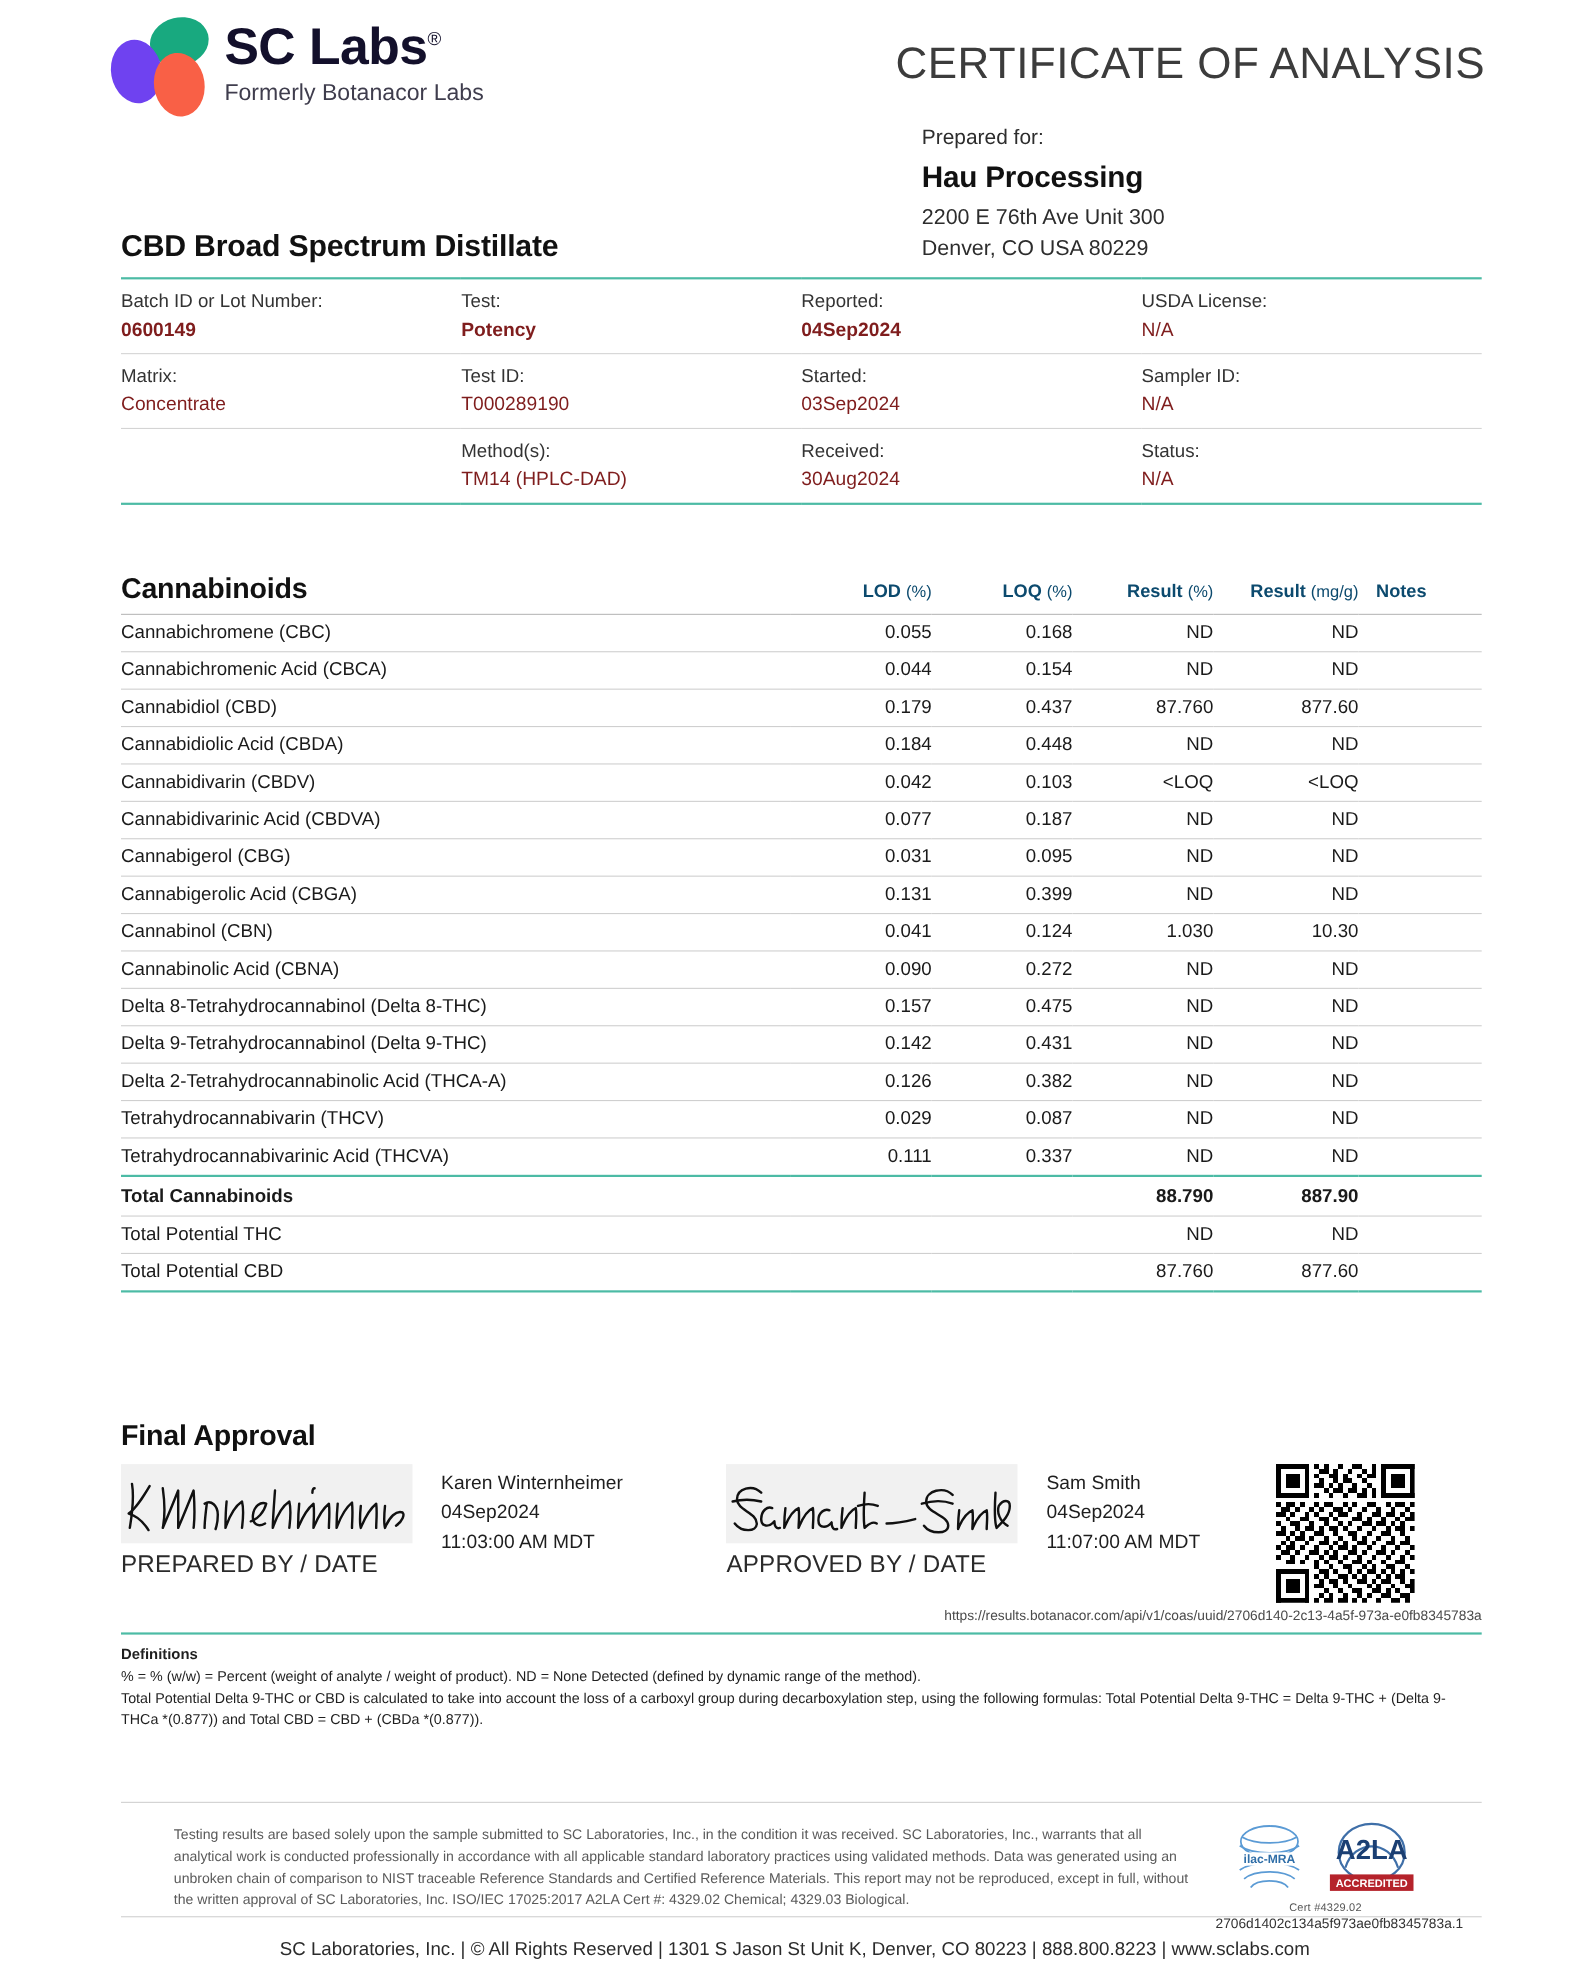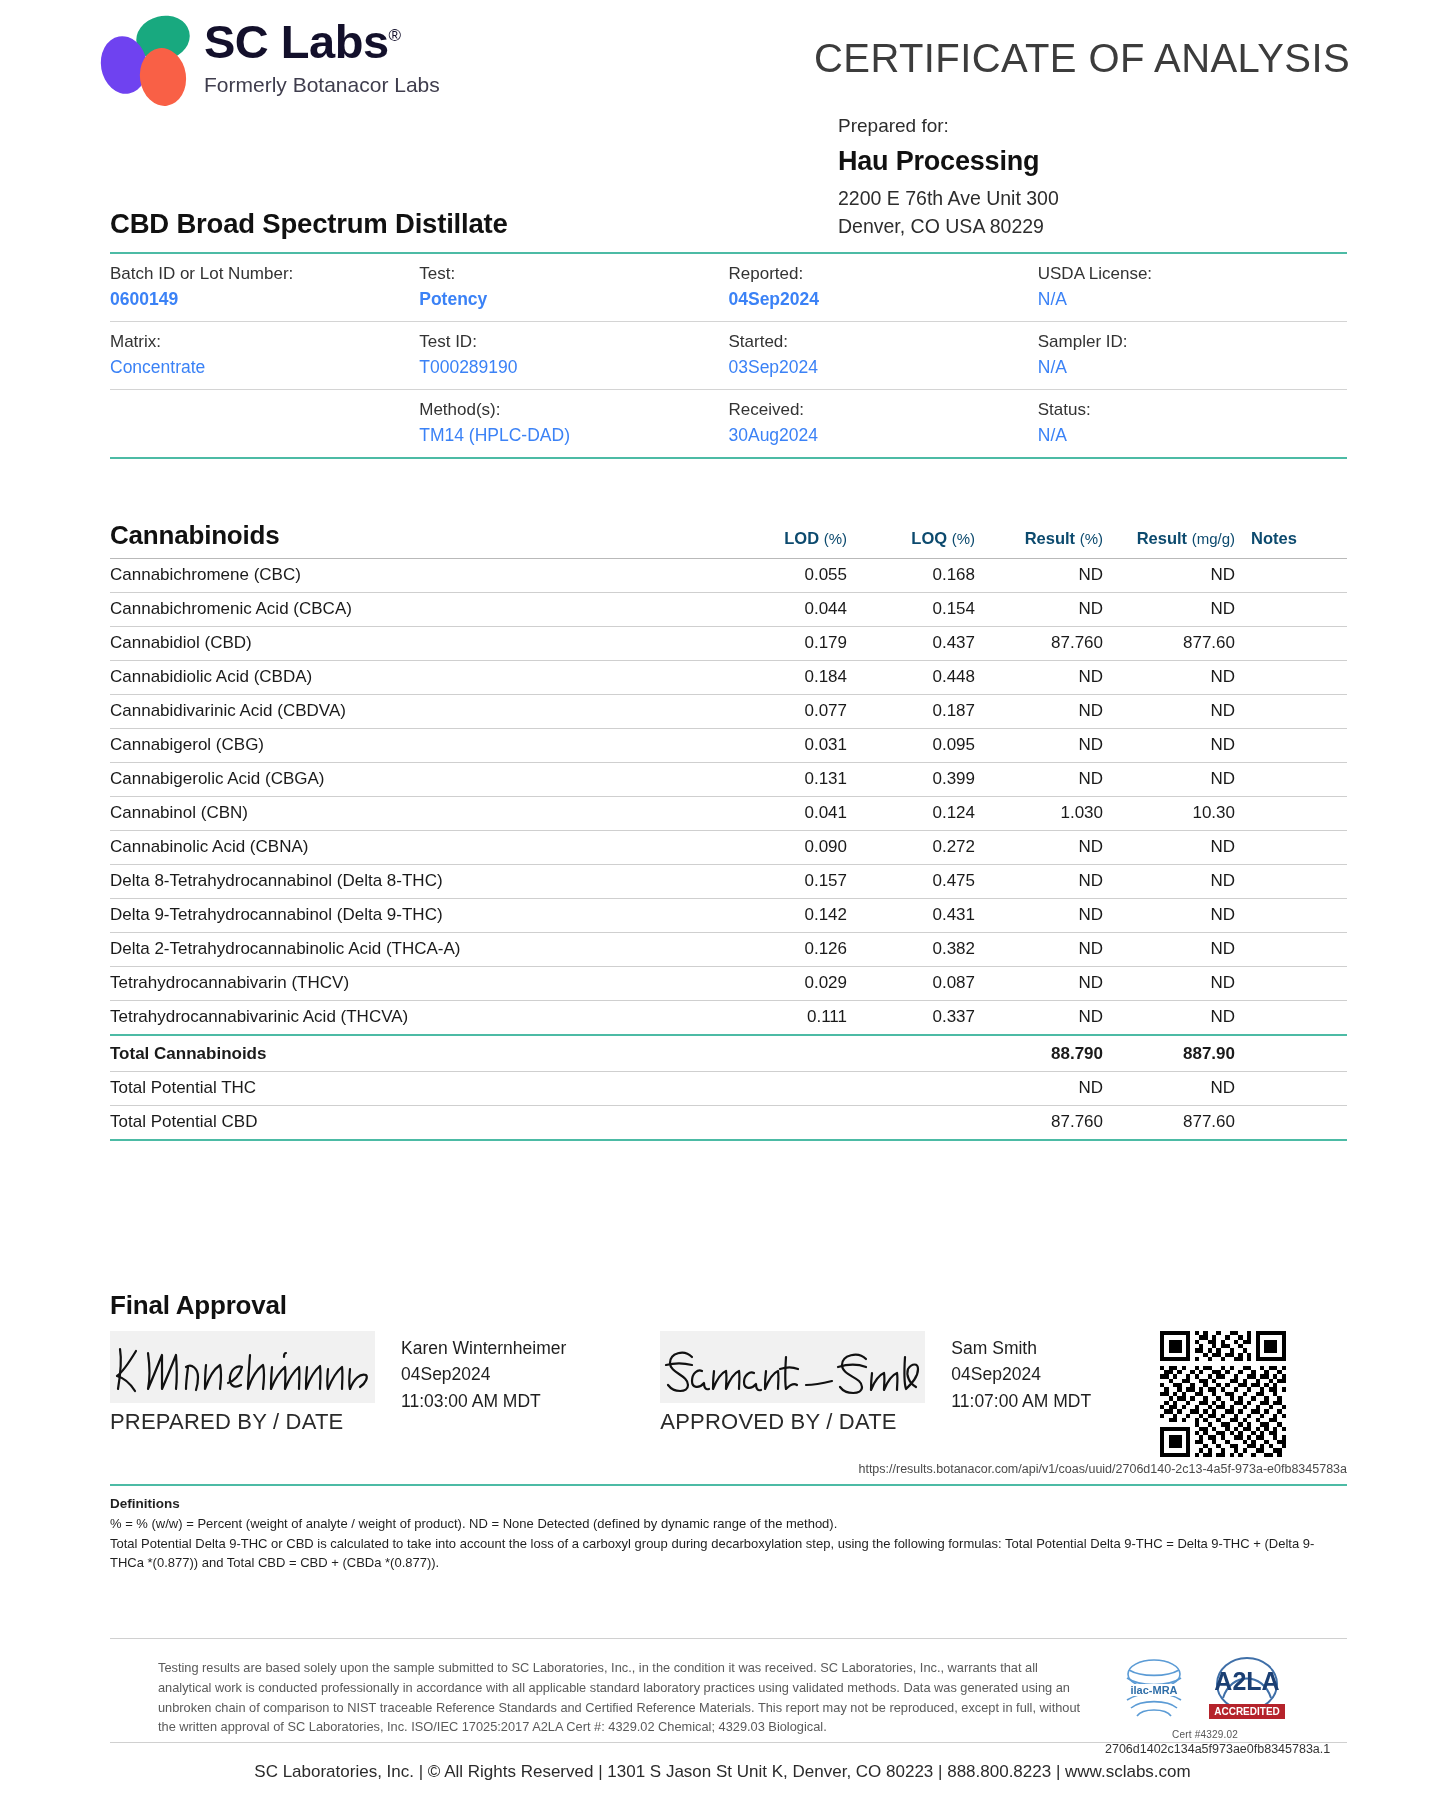--- a/index.html
+++ b/index.html
@@ -145,21 +145,21 @@
   }
   .meta-table tr.first td { border-top: 2.5px solid #4cbba5; }
   .meta-table tr.last td { border-bottom: 2.5px solid #4cbba5; }
   .meta-label {
     color: #333;
     font-size: 17px;
     display: block;
     margin-bottom: 5px;
   }
   .meta-value {
-    color: #3b82f6;
+    color: #7f1d1d;
     font-size: 17.5px;
     display: block;
   }
   .meta-value.bold { font-weight: bold; }
 
   
   .cann-section {
     position: absolute;
     left: 110px;
     top: 520px;
@@ -486,20 +486,28 @@
             <td class="num w-resp" style="width: 128px;">87.760</td>
             <td class="num w-resmg" style="width: 132px;">877.60</td>
             <td class="notes"></td>
           </tr>
           <tr>
             <td class="name">Cannabidiolic Acid (CBDA)</td>
             <td class="num w-lod" style="width: 128px;">0.184</td>
             <td class="num w-loq" style="width: 128px;">0.448</td>
             <td class="num w-resp" style="width: 128px;">ND</td>
             <td class="num w-resmg" style="width: 132px;">ND</td>
+            <td class="notes"></td>
+          </tr>
+          <tr>
+            <td class="name">Cannabidivarin (CBDV)</td>
+            <td class="num w-lod" style="width: 128px;">0.042</td>
+            <td class="num w-loq" style="width: 128px;">0.103</td>
+            <td class="num w-resp" style="width: 128px;">&lt;LOQ</td>
+            <td class="num w-resmg" style="width: 132px;">&lt;LOQ</td>
             <td class="notes"></td>
           </tr>
           <tr>
             <td class="name">Cannabidivarinic Acid (CBDVA)</td>
             <td class="num w-lod" style="width: 128px;">0.077</td>
             <td class="num w-loq" style="width: 128px;">0.187</td>
             <td class="num w-resp" style="width: 128px;">ND</td>
             <td class="num w-resmg" style="width: 132px;">ND</td>
             <td class="notes"></td>
           </tr>

